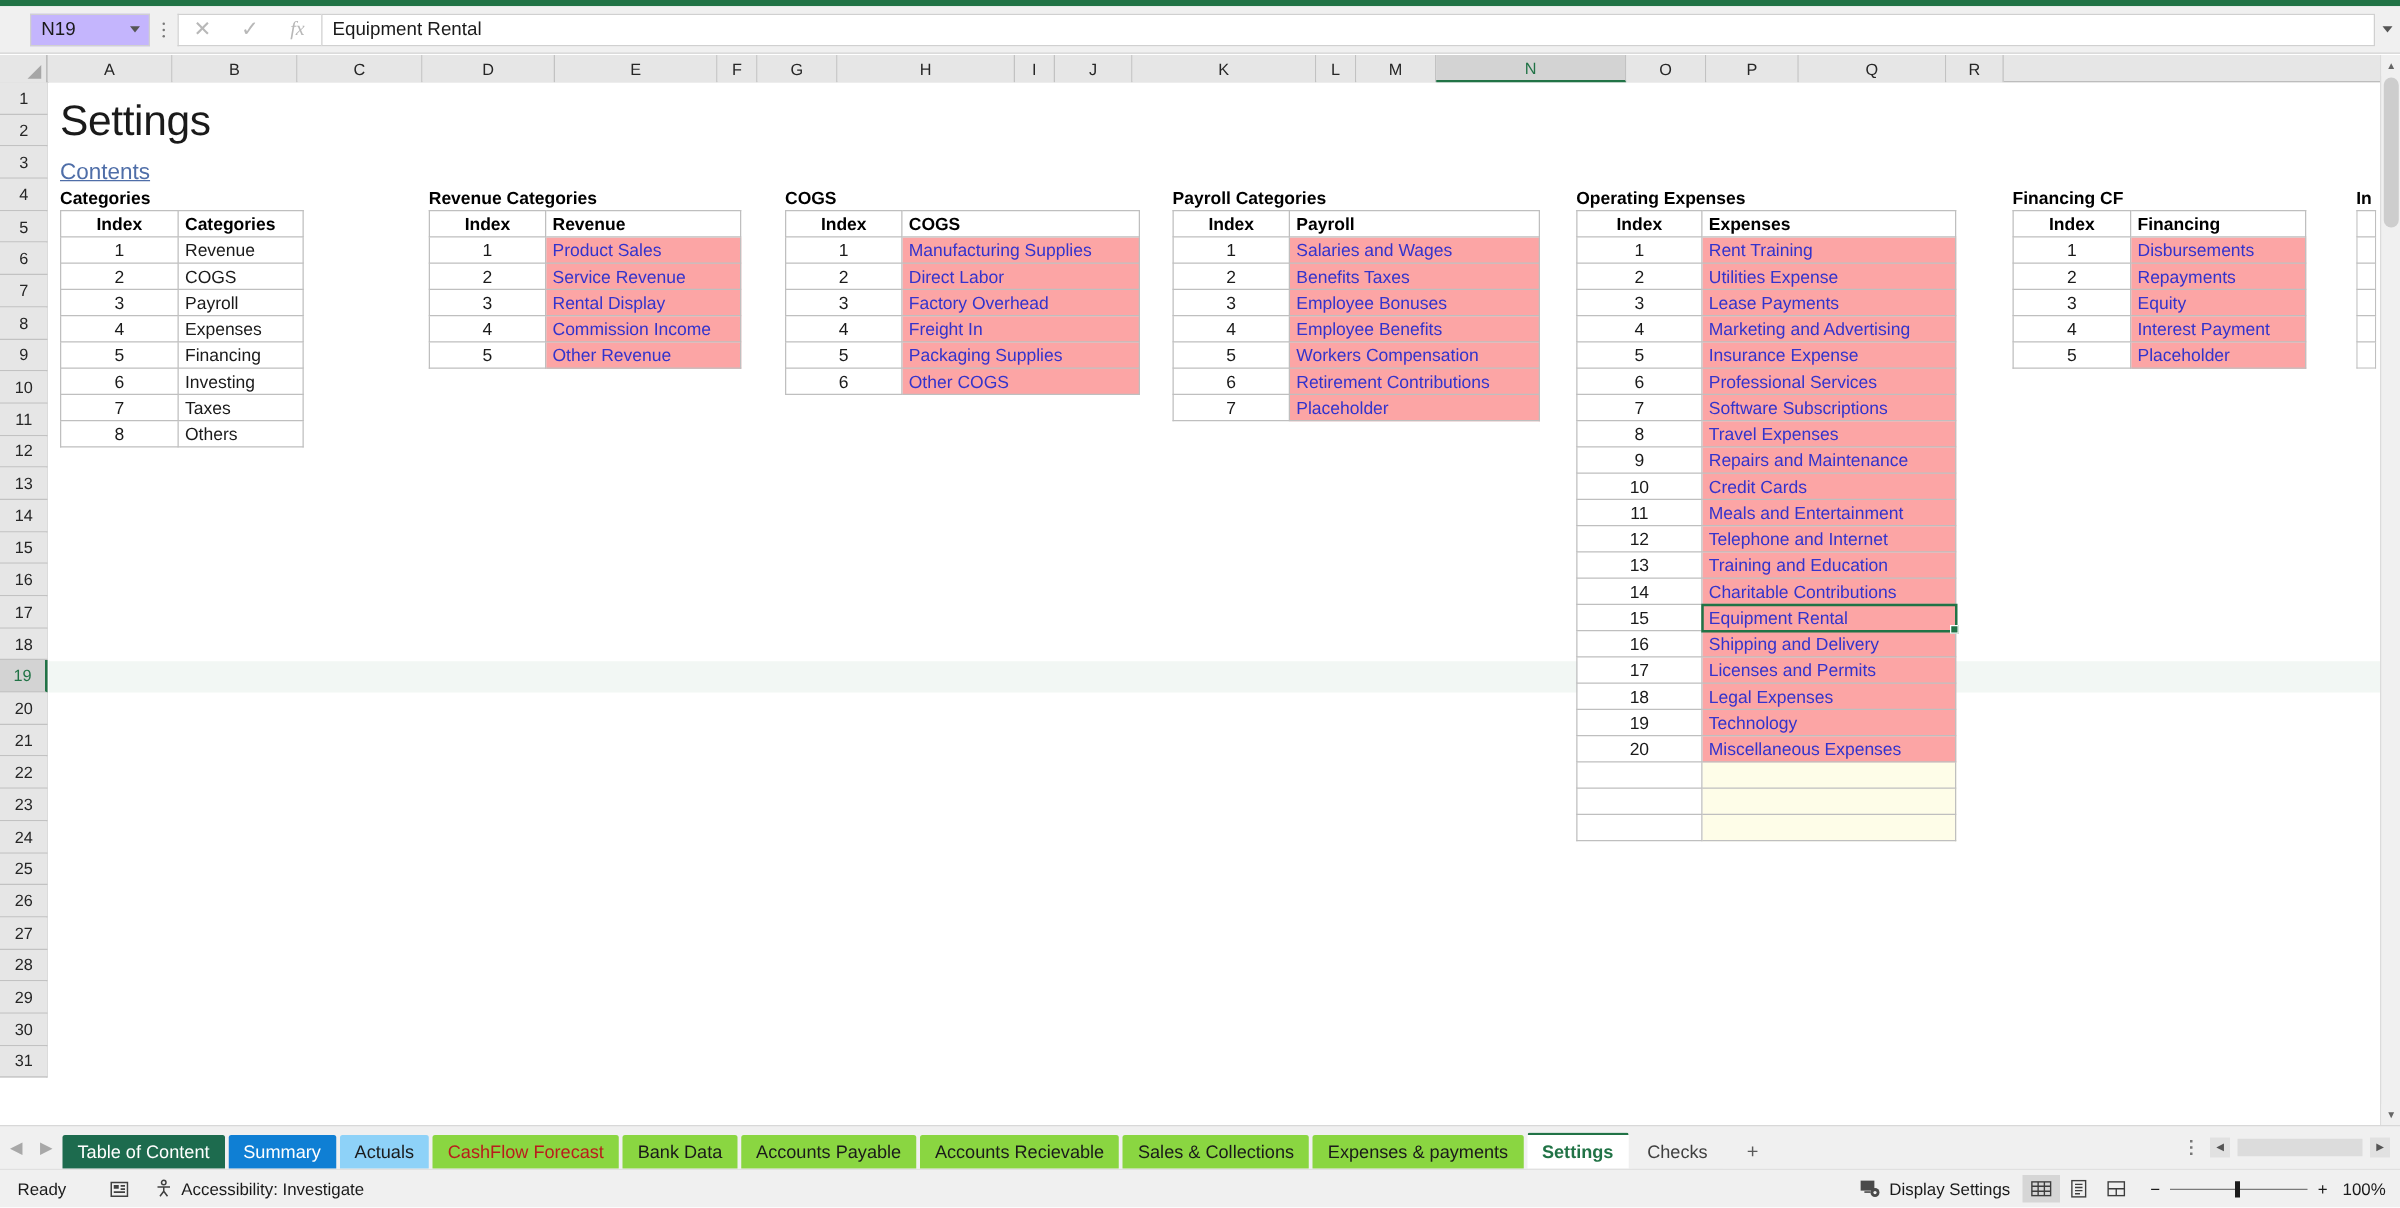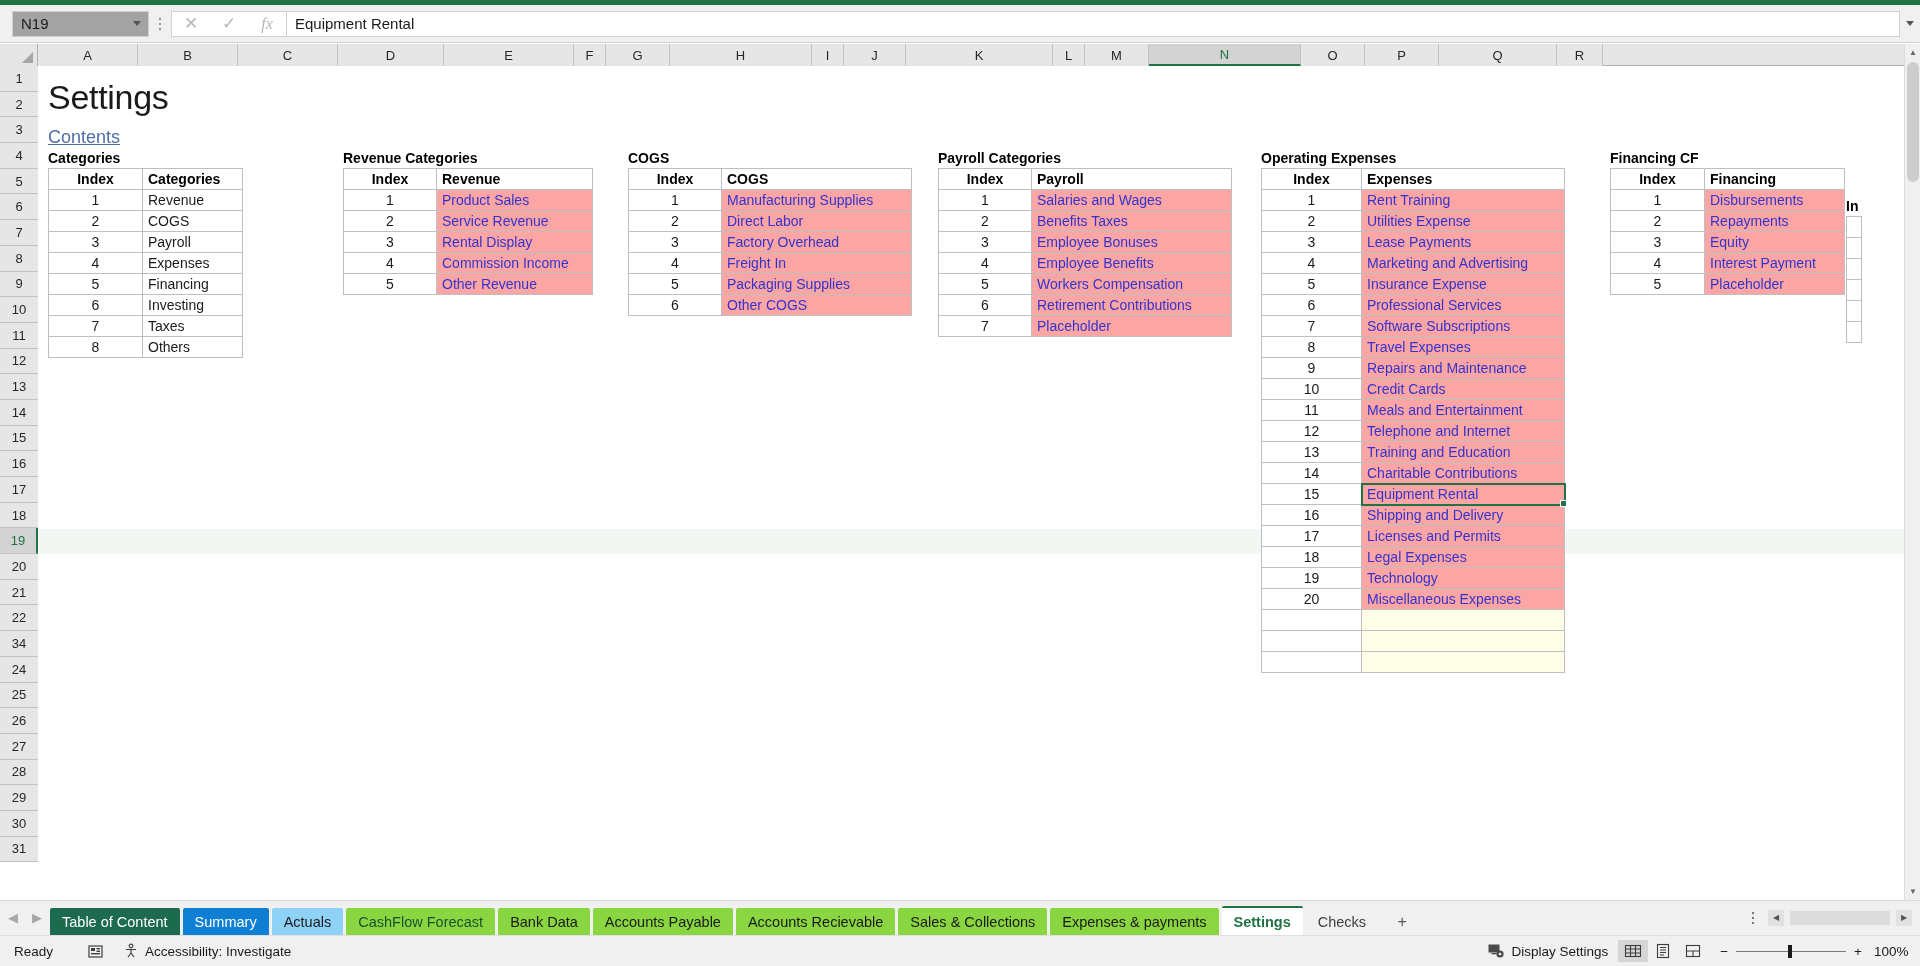--- a/index.html
+++ b/index.html
@@ -18,23 +18,23 @@
   }
 
   
   .formula-row {
     position: absolute; top: 5px; left: 0; width: 1920px; height: 38px;
     background: #f0f0f0;
     display: flex; align-items: center;
     border-bottom: 1px solid #d4d4d4;
   }
   .name-box {
-    margin-left: 12px;
-    width: 137px; height: 26px;
-    background: #a3a3a3;
+    margin-left: 24px;
+    width: 96px; height: 26px;
+    background: #c4b5fd;
     border: 1px solid #d0d0d0;
     display: flex; align-items: center;
     padding: 0 4px 0 8px;
     font-size: 15px; color: #1a1a1a;
     position: relative;
   }
   .name-box .nb-text { flex: 1; }
   .nb-caret {
     width: 0; height: 0;
     border-left: 4px solid transparent;
@@ -354,21 +354,21 @@
       <div class="rowh">13</div>
       <div class="rowh">14</div>
       <div class="rowh">15</div>
       <div class="rowh">16</div>
       <div class="rowh">17</div>
       <div class="rowh">18</div>
       <div class="rowh sel">19</div>
       <div class="rowh">20</div>
       <div class="rowh">21</div>
       <div class="rowh">22</div>
-      <div class="rowh">34</div>
+      <div class="rowh">23</div>
       <div class="rowh">24</div>
       <div class="rowh">25</div>
       <div class="rowh">26</div>
       <div class="rowh">27</div>
       <div class="rowh">28</div>
       <div class="rowh">29</div>
       <div class="rowh">30</div>
       <div class="rowh">31</div>
     </div>
 
@@ -672,21 +672,21 @@
               <td class="val">Interest Payment</td>
             </tr>
             <tr>
               <td class="idx">5</td>
               <td class="val">Placeholder</td>
             </tr>
           </tbody>
       </table>
     </div>
 
-    <div class="tbl" style="left:1807px; top:81px; overflow:hidden; width:16px;margin-top:48px;">
+    <div class="tbl" style="left:1846px; top:81px; overflow:hidden; width:16px;">
       <div class="tbl-title">In</div>
       <table class="tbl-grid">
         <tbody id="inv-part">
             <tr>
               <td class="plain" style="width: 34px;"></td>
             </tr>
             <tr>
               <td class="plain" style="width: 34px;"></td>
             </tr>
             <tr>
@@ -715,21 +715,21 @@
 
 <div class="tabbar">
   <div class="tab-navs">
     <span class="tab-nav">◀</span>
     <span class="tab-nav">▶</span>
   </div>
   <div id="tabs-host" style="display:flex; align-items:flex-end;">
       <div class="tab" style="background: rgb(29, 107, 78); color: rgb(255, 255, 255);">Table of Content</div>
       <div class="tab" style="background: rgb(15, 127, 212); color: rgb(255, 255, 255);">Summary</div>
       <div class="tab" style="background: rgb(142, 210, 248); color: rgb(26, 26, 26);">Actuals</div>
-      <div class="tab" style="background: rgb(138, 214, 65); color: #14532d;">CashFlow Forecast</div>
+      <div class="tab" style="background: rgb(138, 214, 65); color: #b91c1c;">CashFlow Forecast</div>
       <div class="tab" style="background: rgb(138, 214, 65); color: rgb(26, 26, 26);">Bank Data</div>
       <div class="tab" style="background: rgb(138, 214, 65); color: rgb(26, 26, 26);">Accounts Payable</div>
       <div class="tab" style="background: rgb(138, 214, 65); color: rgb(26, 26, 26);">Accounts Recievable</div>
       <div class="tab" style="background: rgb(138, 214, 65); color: rgb(26, 26, 26);">Sales &amp; Collections</div>
       <div class="tab" style="background: rgb(138, 214, 65); color: rgb(26, 26, 26);">Expenses &amp; payments</div>
       <div class="tab active">Settings</div>
       <div class="tab" style="background: rgb(240, 240, 240); color: rgb(64, 64, 64);">Checks</div>
     </div>
   <div class="add-sheet">+</div>
   <div class="tab-spacer"></div>

